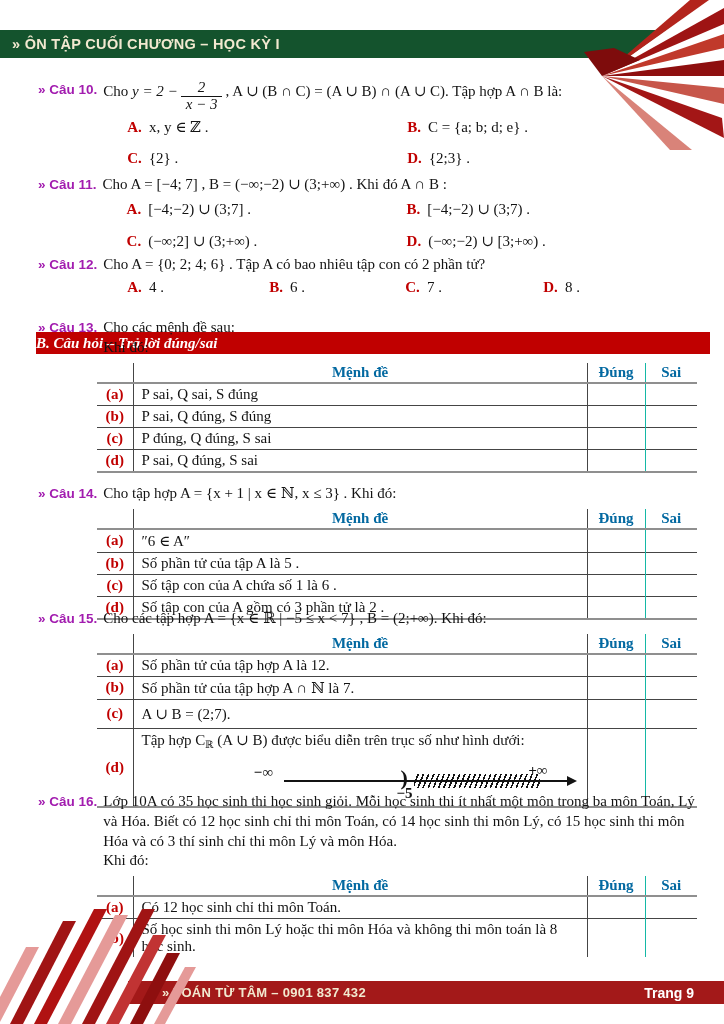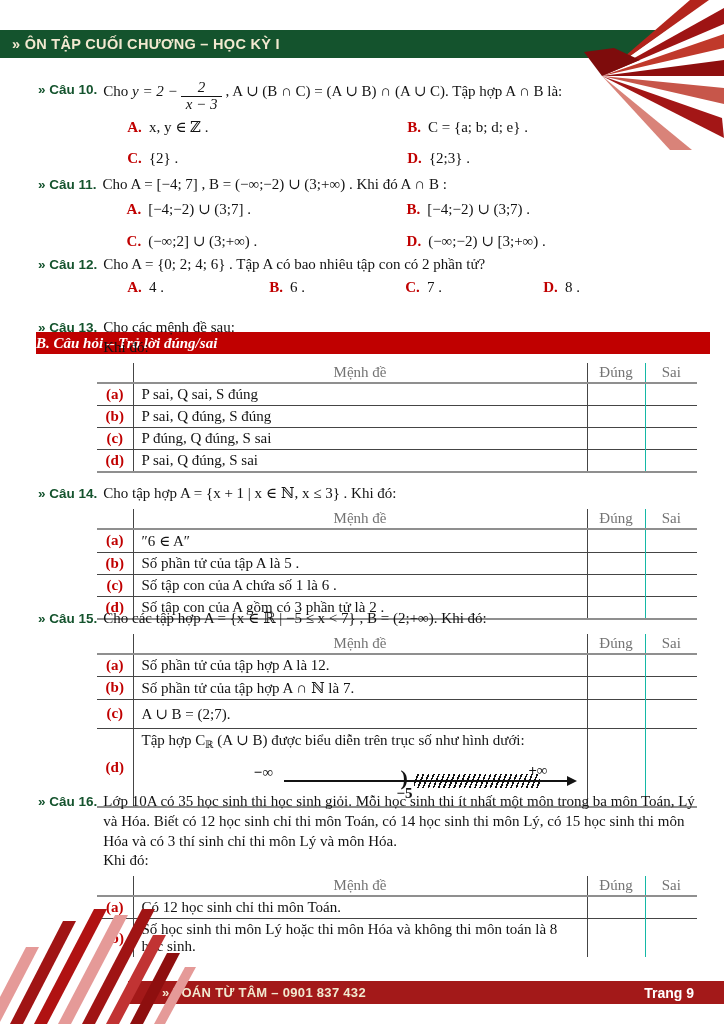--- a/index.html
+++ b/index.html
@@ -8,21 +8,21 @@
 
   
   .topbar{position:absolute;top:30px;left:0;right:0;height:28px;background:#14532d;display:flex;align-items:center;z-index:1;}
   .topbar-title{font-family:"Liberation Sans","DejaVu Sans",sans-serif;font-weight:bold;font-size:14.5px;
                 color:#f2e9d0;padding-left:12px;letter-spacing:.3px;}
   .fan{position:absolute;top:0;right:0;z-index:3;}
 
   
   .q{position:absolute;left:38px;right:16px;}
   .qhead{display:flex;align-items:flex-start;}
-  .qlabel{font-family:"Liberation Sans","DejaVu Sans",sans-serif;font-weight:bold;color:#14532d;
+  .qlabel{font-family:"Liberation Sans","DejaVu Sans",sans-serif;font-weight:bold;color:#a21caf;
           font-size:13.5px;white-space:nowrap;margin-right:6px;padding-top:2px;}
   .qbody{flex:1;line-height:1.32;}
   .mi{font-style:italic;}
   .frac{display:inline-block;vertical-align:-13px;text-align:center;line-height:1.05;font-style:italic;margin:0 3px;}
   .frac .fnum{display:block;padding:0 5px;border-bottom:1px solid #131313;}
   .frac .fden{display:block;padding:0 5px;}
 
   .opts2{display:grid;grid-template-columns:280px auto;margin:5px 0 0 24px;row-gap:12px;}
   .opts4{display:grid;grid-template-columns:142px 136px 138px auto;margin:3px 0 0 24px;}
   .opt{white-space:nowrap;}
@@ -34,21 +34,21 @@
 
   
   .ds-table{border-collapse:collapse;margin:5px 0 0 59px;width:600px;font-size:15px;table-layout:fixed;}
   .ds-table td,.ds-table th{padding:2px 8px;vertical-align:middle;}
   .ds-table col.c-lab{width:36px;}
   .ds-table col.c-true{width:58px;}
   .ds-table col.c-false{width:52px;}
   .ds-table .lab{text-align:center;color:#c00000;font-weight:bold;border-right:1px solid #454545;padding:2px 3px;}
   .ds-table .stmt{border-right:1px solid #454545;}
   .ds-table .tcol{text-align:center;border-right:1px solid #14b8a6;}
-  .ds-table thead th{color:#737373;font-weight:normal;text-align:center;padding:1px 4px;}
+  .ds-table thead th{color:#0369a1;font-weight:bold;text-align:center;padding:1px 4px;}
   .ds-table tbody td{border-top:1px solid #454545;}
   .ds-table tbody tr:first-child td{border-top:2px solid #8f8f8f;}
   .ds-table.closed tbody tr:last-child td{border-bottom:2px solid #8f8f8f;}
 
   
   .numline{position:relative;width:330px;height:48px;margin:4px 0 2px 112px;font-size:15px;}
   .nl-line{position:absolute;left:30px;right:14px;top:26px;border-top:2px solid #131313;}
   .nl-arrow{position:absolute;right:7px;top:22px;width:0;height:0;
             border-left:10px solid #131313;border-top:5px solid transparent;border-bottom:5px solid transparent;}
   .nl-hatch{position:absolute;left:160px;width:126px;top:20px;height:14px;

